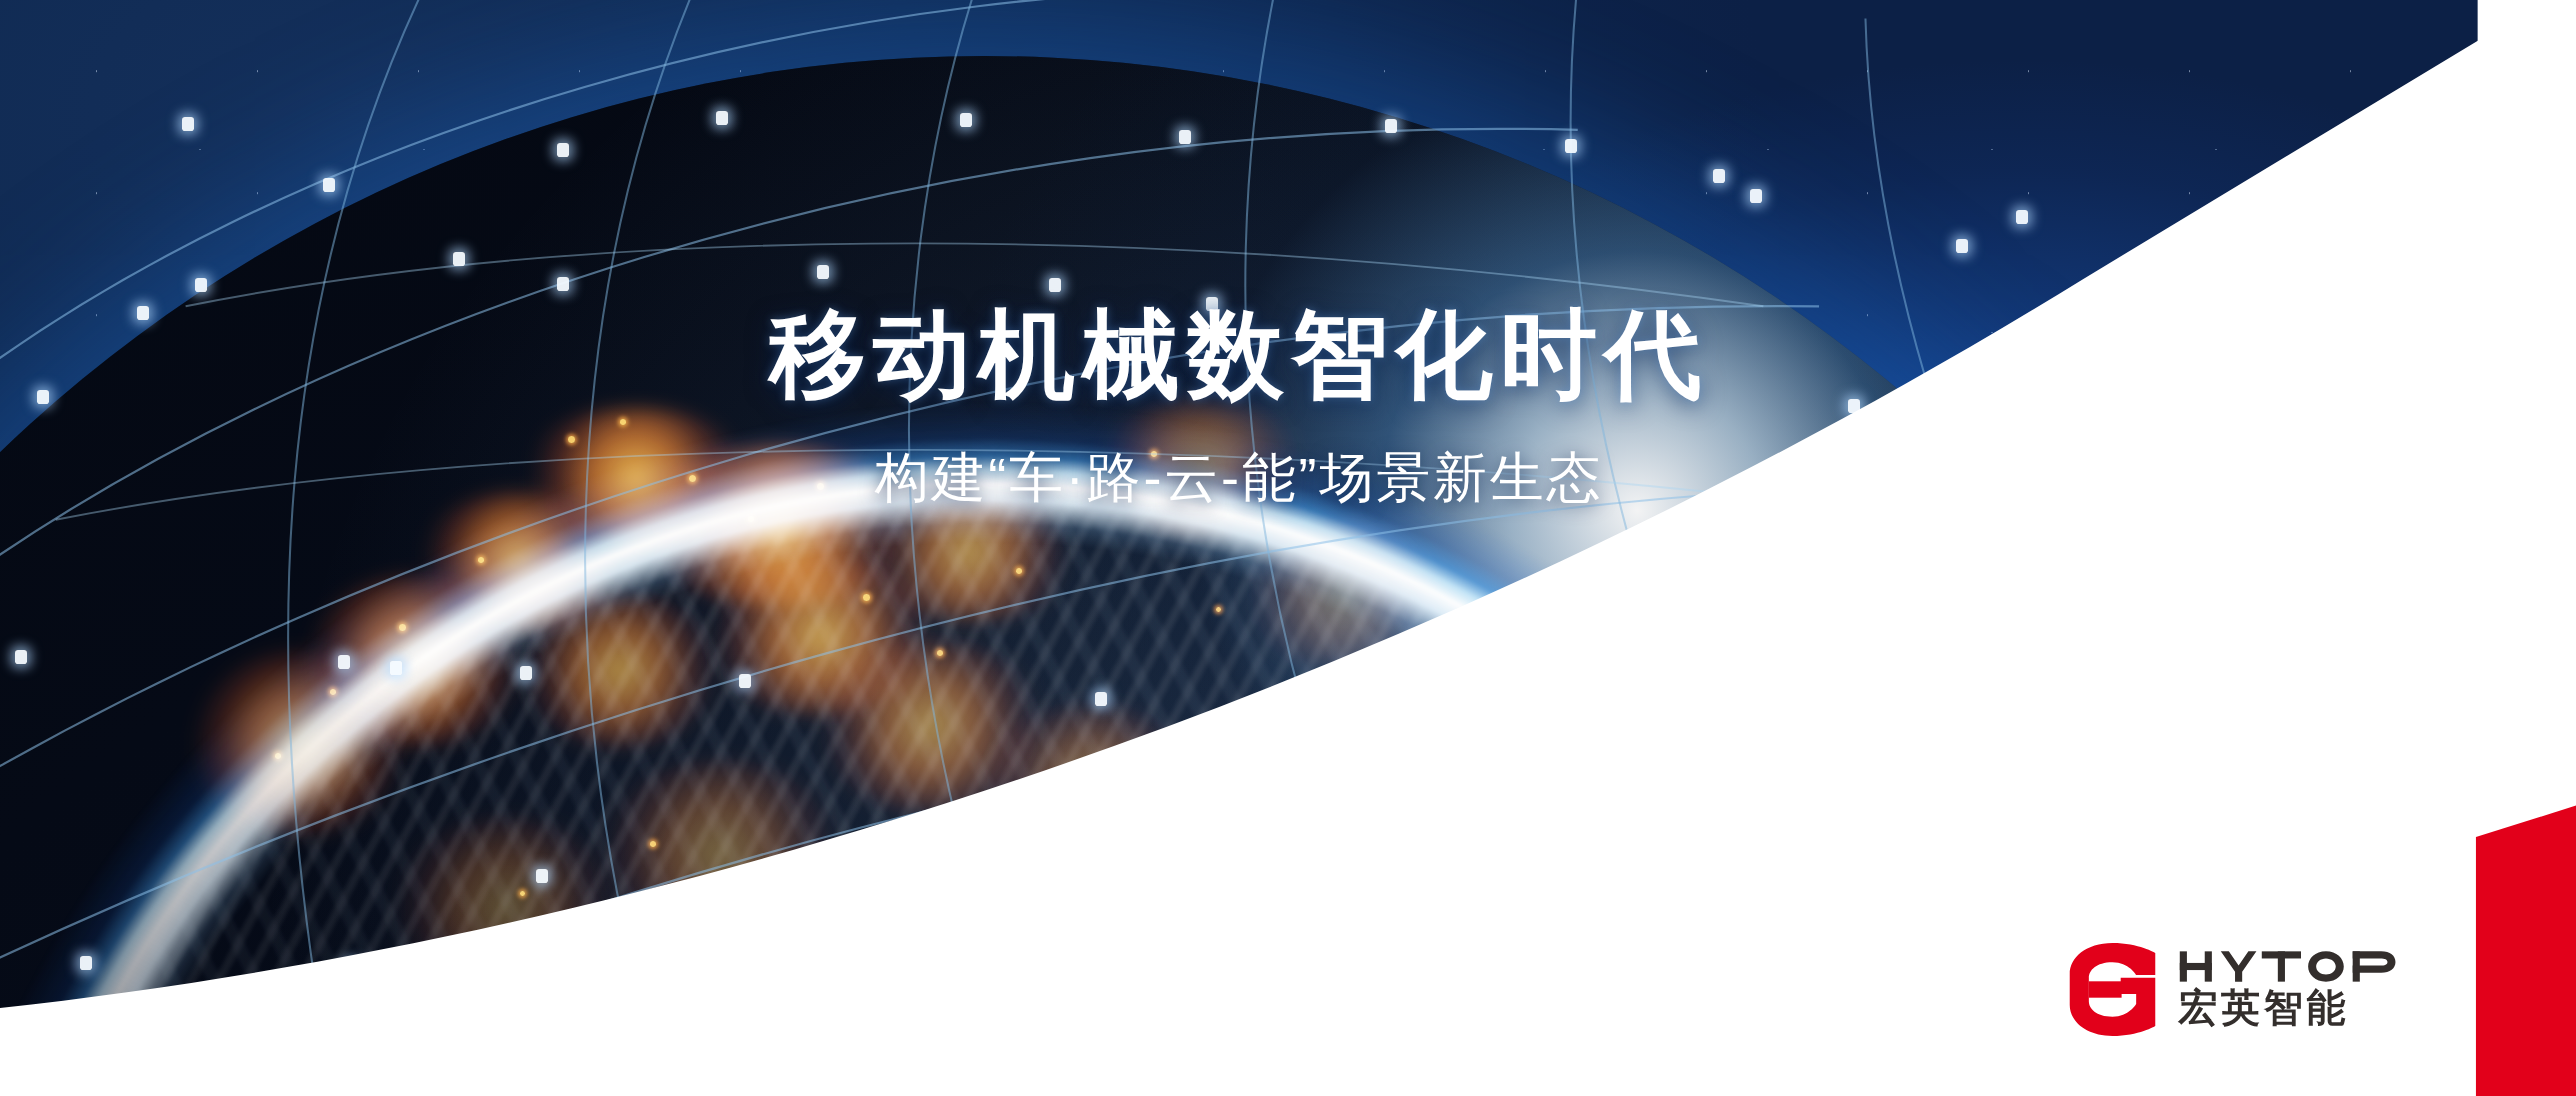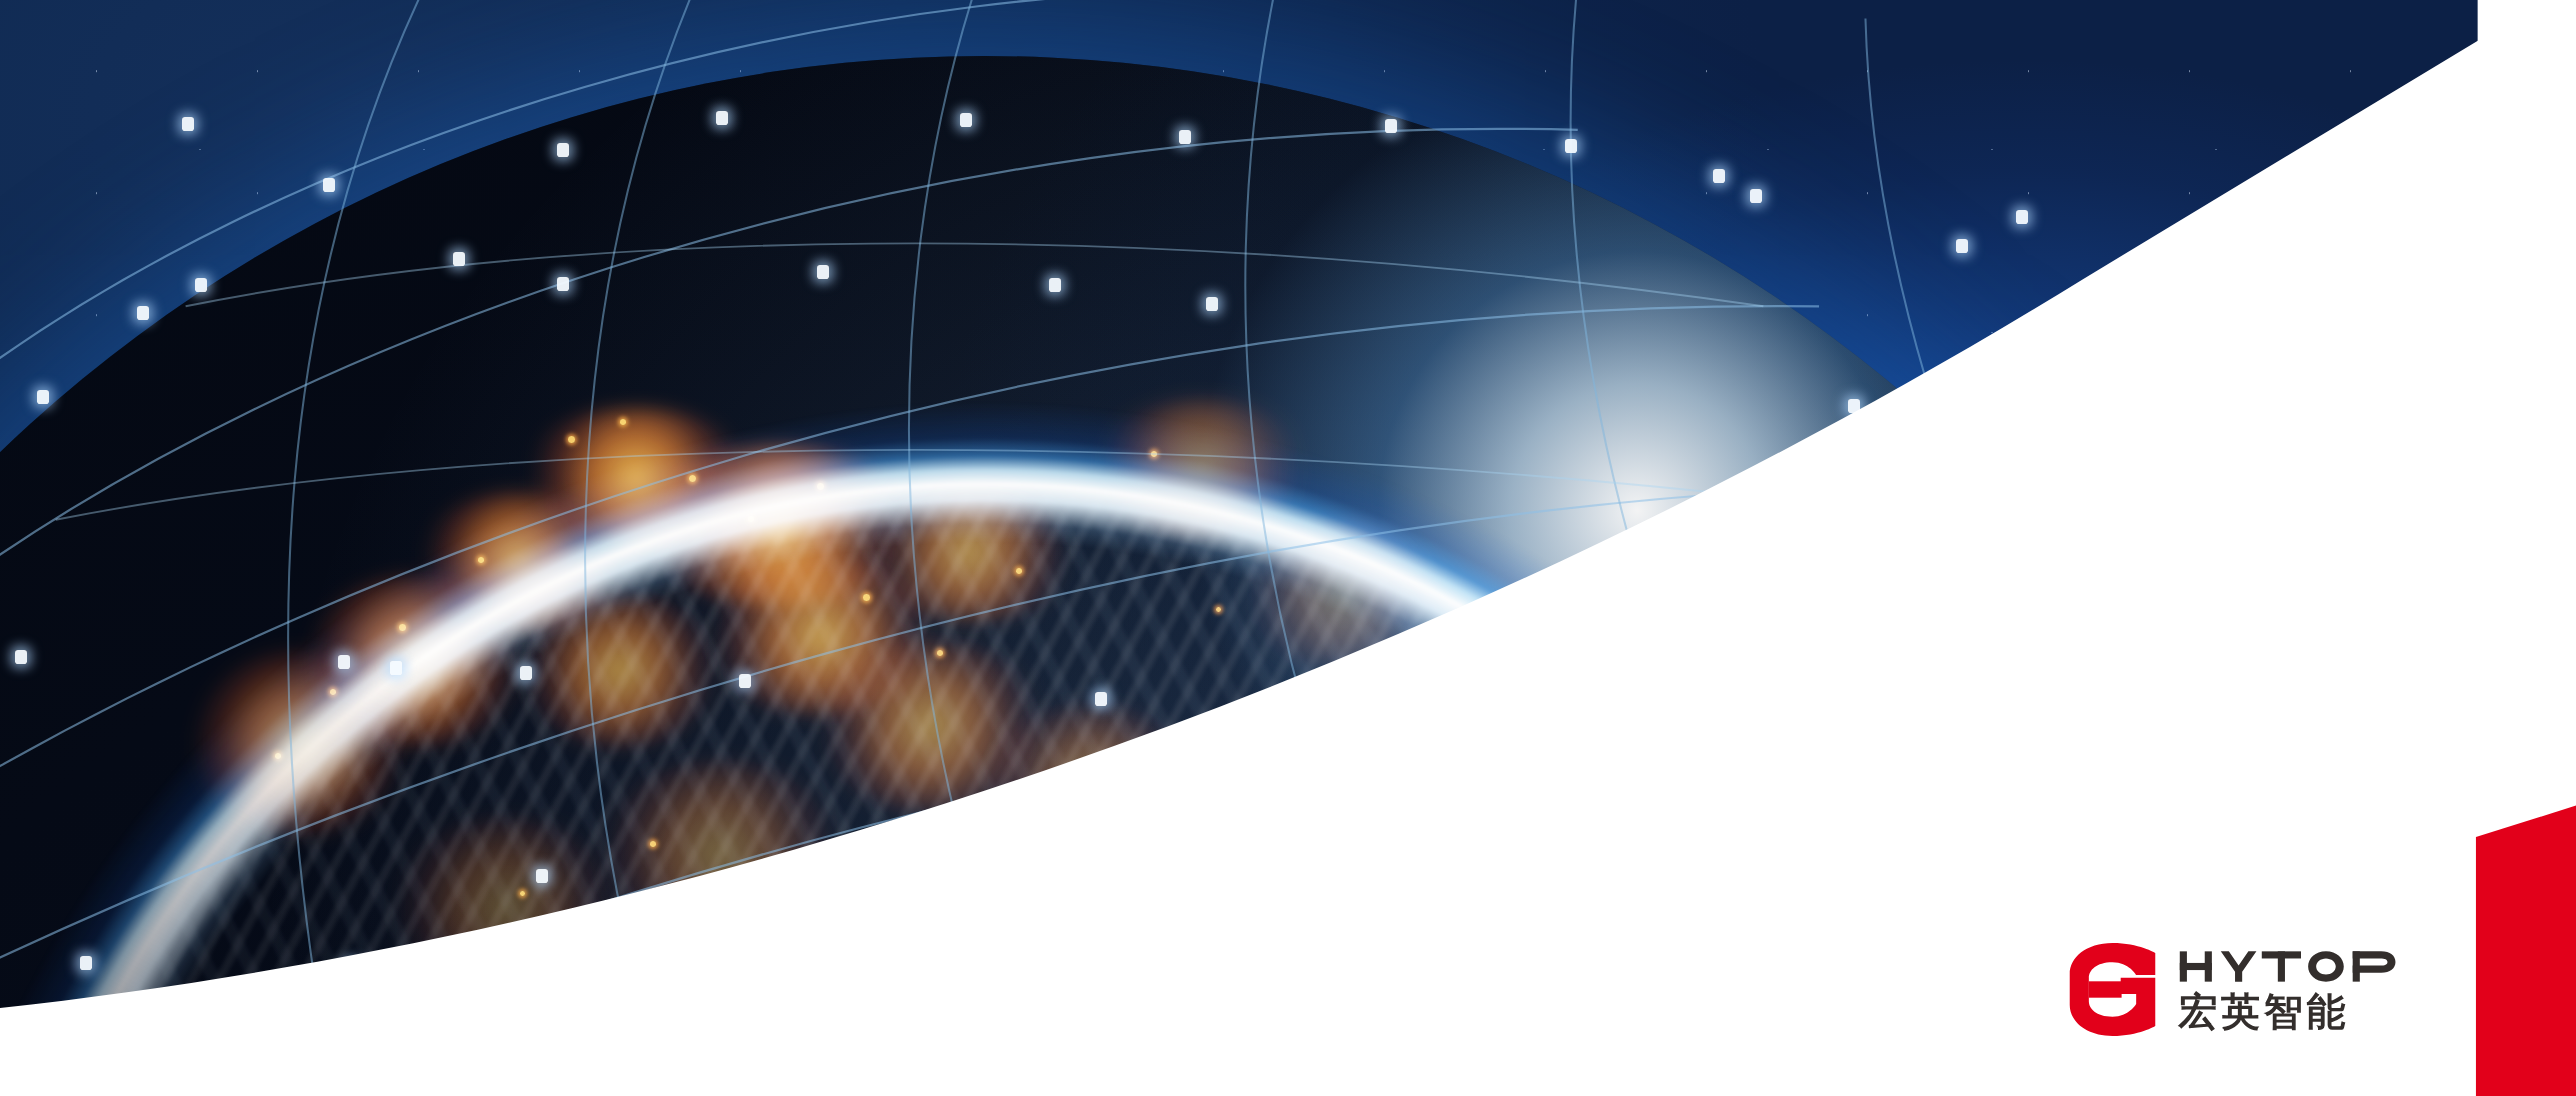--- a/index.html
+++ b/index.html
@@ -207,20 +207,24 @@
       <div class="nodesq" style="left:80px;   top:956px;"></div>
       <div class="nodesq" style="left:345px;  top:961px;"></div>
       <div class="nodesq" style="left:536px;  top:869px;"></div>
       <div class="nodesq" style="left:889px;  top:1013px;"></div>
       <div class="nodesq" style="left:1225px; top:985px;"></div>
       <div class="nodesq" style="left:1503px; top:954px;"></div>
       <div class="nodesq" style="left:1732px; top:928px;"></div>
     </div>
   </div>
 
+  <div id="textwrap">
+    <div id="title">移动机械数智化时代</div>
+    <div id="subtitle">构建“车·路-云-能”场景新生态</div>
+  </div>
 
   <svg id="sweep" viewBox="0 0 2776 1182" preserveAspectRatio="none">
     <path d="M 0,1086 C 700,1010 1500,760 2246,300 L 2776,-20 L 2776,1182 L 0,1182 Z" fill="#ffffff"></path>
     <rect x="2670" y="0" width="106" height="1182" fill="#ffffff"></rect>
   </svg>
 
   <svg id="redstripe" style="left:2450px;top:761px;width:126px;height:336px;" viewBox="0 0 136 362" preserveAspectRatio="none">
     <path d="M 28,82 L 136,48 L 136,362 L 28,362 Z" fill="#e2001a"></path>
   </svg>
 
@@ -270,19 +274,19 @@
                    M 166,14 C 160,14 155,18 155,23 C 155,28 160,32 166,32
                    C 172,32 177,28 177,23 C 177,18 172,14 166,14 Z"></path>
 
           <rect x="196" y="6" width="8" height="34"></rect>
           <path d="M 196,6 L 228,6 C 238,6 244,11 244,18 C 244,25 238,30 228,30
                    L 196,30 L 196,22 L 227,22 C 232,22 235,21 235,18
                    C 235,15 232,14 227,14 L 196,14 Z"></path>
         </g>
       </svg>
 
-      <div id="brand-cn" style="font-size:39px;font-weight:700;color:#332e2c;letter-spacing:3.7px;line-height:43px;font-family:Liberation Serif, serif;">宏英智能</div>
+      <div id="brand-cn" style="font-size:39px;font-weight:700;color:#332e2c;letter-spacing:3.7px;line-height:43px;font-family:Liberation Mono, monospace;">宏英智能</div>
 
     </div>
   </div>
 
 </div>
 
 
 </body></html>

